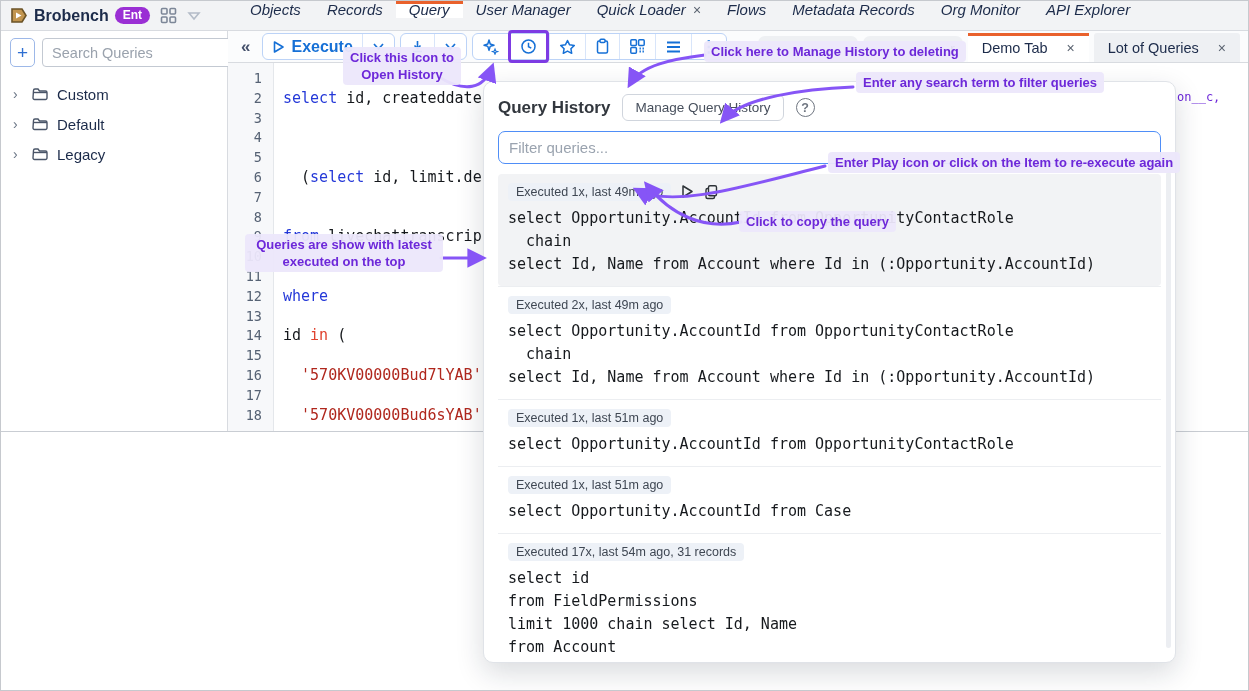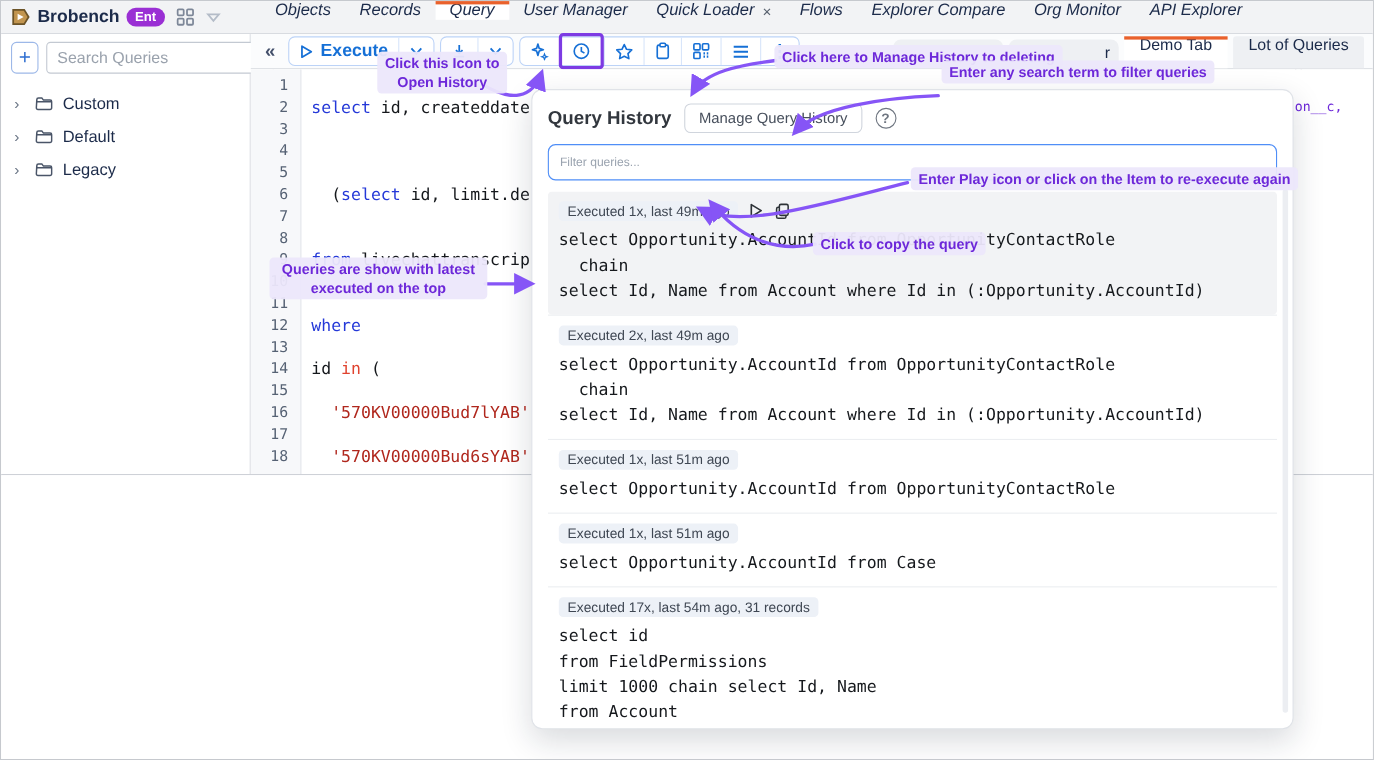--- a/index.html
+++ b/index.html
@@ -34,21 +34,21 @@
   .toolbar{position:absolute;left:227px;top:30px;right:0;height:32px;background:#fbfcfd;border-bottom:1px solid #d8dbe0;display:flex;align-items:center;padding-left:6px;}
   .collapse-btn{color:#44506b;font-size:17px;padding:0 7px;cursor:pointer;font-weight:bold;}
   .tb-group{display:flex;align-items:center;border:1px solid #bcd3f7;border-radius:6px;height:27px;margin-left:5px;background:#fff;overflow:visible;}
   .tb-btn{display:flex;align-items:center;gap:6px;padding:0 9px;height:100%;color:#1670d6;font-size:16px;font-weight:bold;cursor:pointer;border-left:1px solid #d8e5fa;}
   .tb-btn:first-child{border-left:none;}
   .tb-btn svg{display:block;}
   .hl{border:3px solid #7d3be3;border-radius:4px;height:33px;display:flex;align-items:center;}
   
   .tabstrip{margin-left:auto;display:flex;align-items:flex-end;height:100%;padding-right:8px;}
   .ghost-tab{width:100px;height:26px;background:#eef0f3;border-radius:7px 7px 0 0;margin-left:5px;display:flex;align-items:center;justify-content:flex-end;padding:0 8px;font-size:14.5px;color:#1c2b4a;}
-  .doc-tab{display:flex;align-items:center;gap:9px;height:29px;padding:0 14px;font-size:14.5px;color:#1c2b4a;background:#eef0f3;border-radius:3px 3px 0 0;margin-left:5px;cursor:pointer;position:relative;flex-direction:column;}
+  .doc-tab{display:flex;align-items:center;gap:19px;height:29px;padding:0 14px;font-size:14.5px;color:#1c2b4a;background:#eef0f3;border-radius:3px 3px 0 0;margin-left:5px;cursor:pointer;position:relative;}
   .doc-tab.active{background:#fff;}
   .doc-tab.active::before{content:"";position:absolute;left:0;right:0;top:0;height:3px;background:#e9612c;}
   .doc-tab .close{color:#5a6370;font-size:14px;}
 
   
   .editor{position:absolute;left:227px;top:62px;right:0;height:368px;background:#fff;overflow:hidden;}
   .gutter-bg{position:absolute;left:0;top:0;width:46px;height:100%;background:#f7f8fa;border-right:1px solid #e4e7eb;}
   .ed-lines{position:relative;padding-top:6px;}
   .ed-line{display:flex;height:19.8px;line-height:19.8px;font-family:"DejaVu Sans Mono",monospace;font-size:15px;white-space:pre;}
   .ln{width:46px;text-align:right;padding-right:12px;color:#566274;font-size:13.5px;flex:none;}
@@ -60,39 +60,39 @@
   .line2-tail{position:absolute;left:1176px;top:89px;font-family:"DejaVu Sans Mono",monospace;font-size:12px;color:#6d28d9;}
   .split{position:absolute;left:0;top:430px;right:0;border-top:1px solid #c9cdd3;}
   .results-pane{position:absolute;left:0;top:431px;right:0;bottom:0;background:#fff;}
 
   
   .panel{position:absolute;left:482px;top:80px;width:693px;height:582px;background:#fff;border:1px solid #e0e3e8;border-radius:10px;box-shadow:0 10px 28px rgba(20,30,50,.16);padding:12px 14px 0 14px;overflow:hidden;}
   .panel-head{display:flex;align-items:center;gap:12px;}
   .panel-title{font-size:17px;font-weight:bold;color:#32373e;}
   .manage-btn{border:1px solid #d0d5dd;border-radius:6px;background:#fff;padding:5px 12px;font-size:13.5px;color:#474f5c;cursor:pointer;font-family:"Liberation Sans",sans-serif;}
   .help-ic{width:19px;height:19px;border:1.5px solid #6f7681;border-radius:50%;color:#6f7681;font-size:12.5px;font-weight:bold;display:flex;align-items:center;justify-content:center;cursor:pointer;}
-  .filter-input{margin-top:10px;width:100%;height:33px;border:1.5px solid #4f8ef7;border-radius:7px;padding:0 10px;font-size:11px;color:#333;font-family:"Liberation Sans",sans-serif;}
+  .filter-input{margin-top:10px;width:100%;height:33px;border:1.5px solid #4f8ef7;border-radius:7px;padding:0 10px;font-size:15px;color:#333;font-family:"Liberation Sans",sans-serif;}
   .filter-input::placeholder{color:#9aa3af;}
   .hist-list{margin-top:10px;height:504px;overflow:hidden;position:relative;}
   .hist-item{padding:9px 10px 10px 10px;border-top:1px solid #eceef1;cursor:pointer;}
   .hist-item:first-child{border-top:none;}
   .hist-item.highlighted{background:#f2f3f5;border-radius:4px;border-top:none;}
   .hist-meta{display:flex;align-items:center;gap:9px;}
   .hist-badge{display:inline-block;background:#edf1f7;border-radius:4px;padding:2px 8px;font-size:12.5px;color:#3f4753;}
   .hist-icons{display:flex;gap:10px;color:#2e3338;}
   .hist-icons svg{cursor:pointer;}
   .hist-query{margin-top:6px;font-family:"DejaVu Sans Mono",monospace;font-size:15px;line-height:23px;color:#16191d;white-space:pre-wrap;}
   .scroll-track{position:absolute;right:4px;top:90px;bottom:14px;width:5px;background:#eceef2;border-radius:3px;cursor:pointer;}
 
   
   .chip{position:absolute;background:rgba(236,231,251,.95);color:#6d28d9;font-weight:bold;font-size:13px;line-height:17px;padding:2px 7px;border-radius:4px;white-space:nowrap;z-index:30;}
   .chip.center{text-align:center;white-space:normal;}
   #note-open-history{left:342px;top:46px;width:118px;}
   #note-manage-history{left:703px;top:40px;}
-  #note-filter{left:855px;top:54px;}
+  #note-filter{left:855px;top:71px;}
   #note-replay{left:827px;top:151px;}
   #note-copy{left:738px;top:210px;}
   #note-latest-top{left:244px;top:233px;width:198px;}
   #arrows{position:absolute;left:0;top:0;width:1249px;height:691px;pointer-events:none;z-index:25;}
 </style>
 </head>
 <body>
 
 <div id="stage">
 
@@ -144,21 +144,21 @@
           <span>Quick Loader</span>
           <span class="close">×</span>
         </div>
 
         <div class="nav-tab">
           <span>Flows</span>
 
         </div>
 
         <div class="nav-tab">
-          <span>Explorer Compare</span>
+          <span>Metadata Records</span>
 
         </div>
 
         <div class="nav-tab">
           <span>Org Monitor</span>
 
         </div>
 
         <div class="nav-tab">
           <span>API Explorer</span>

